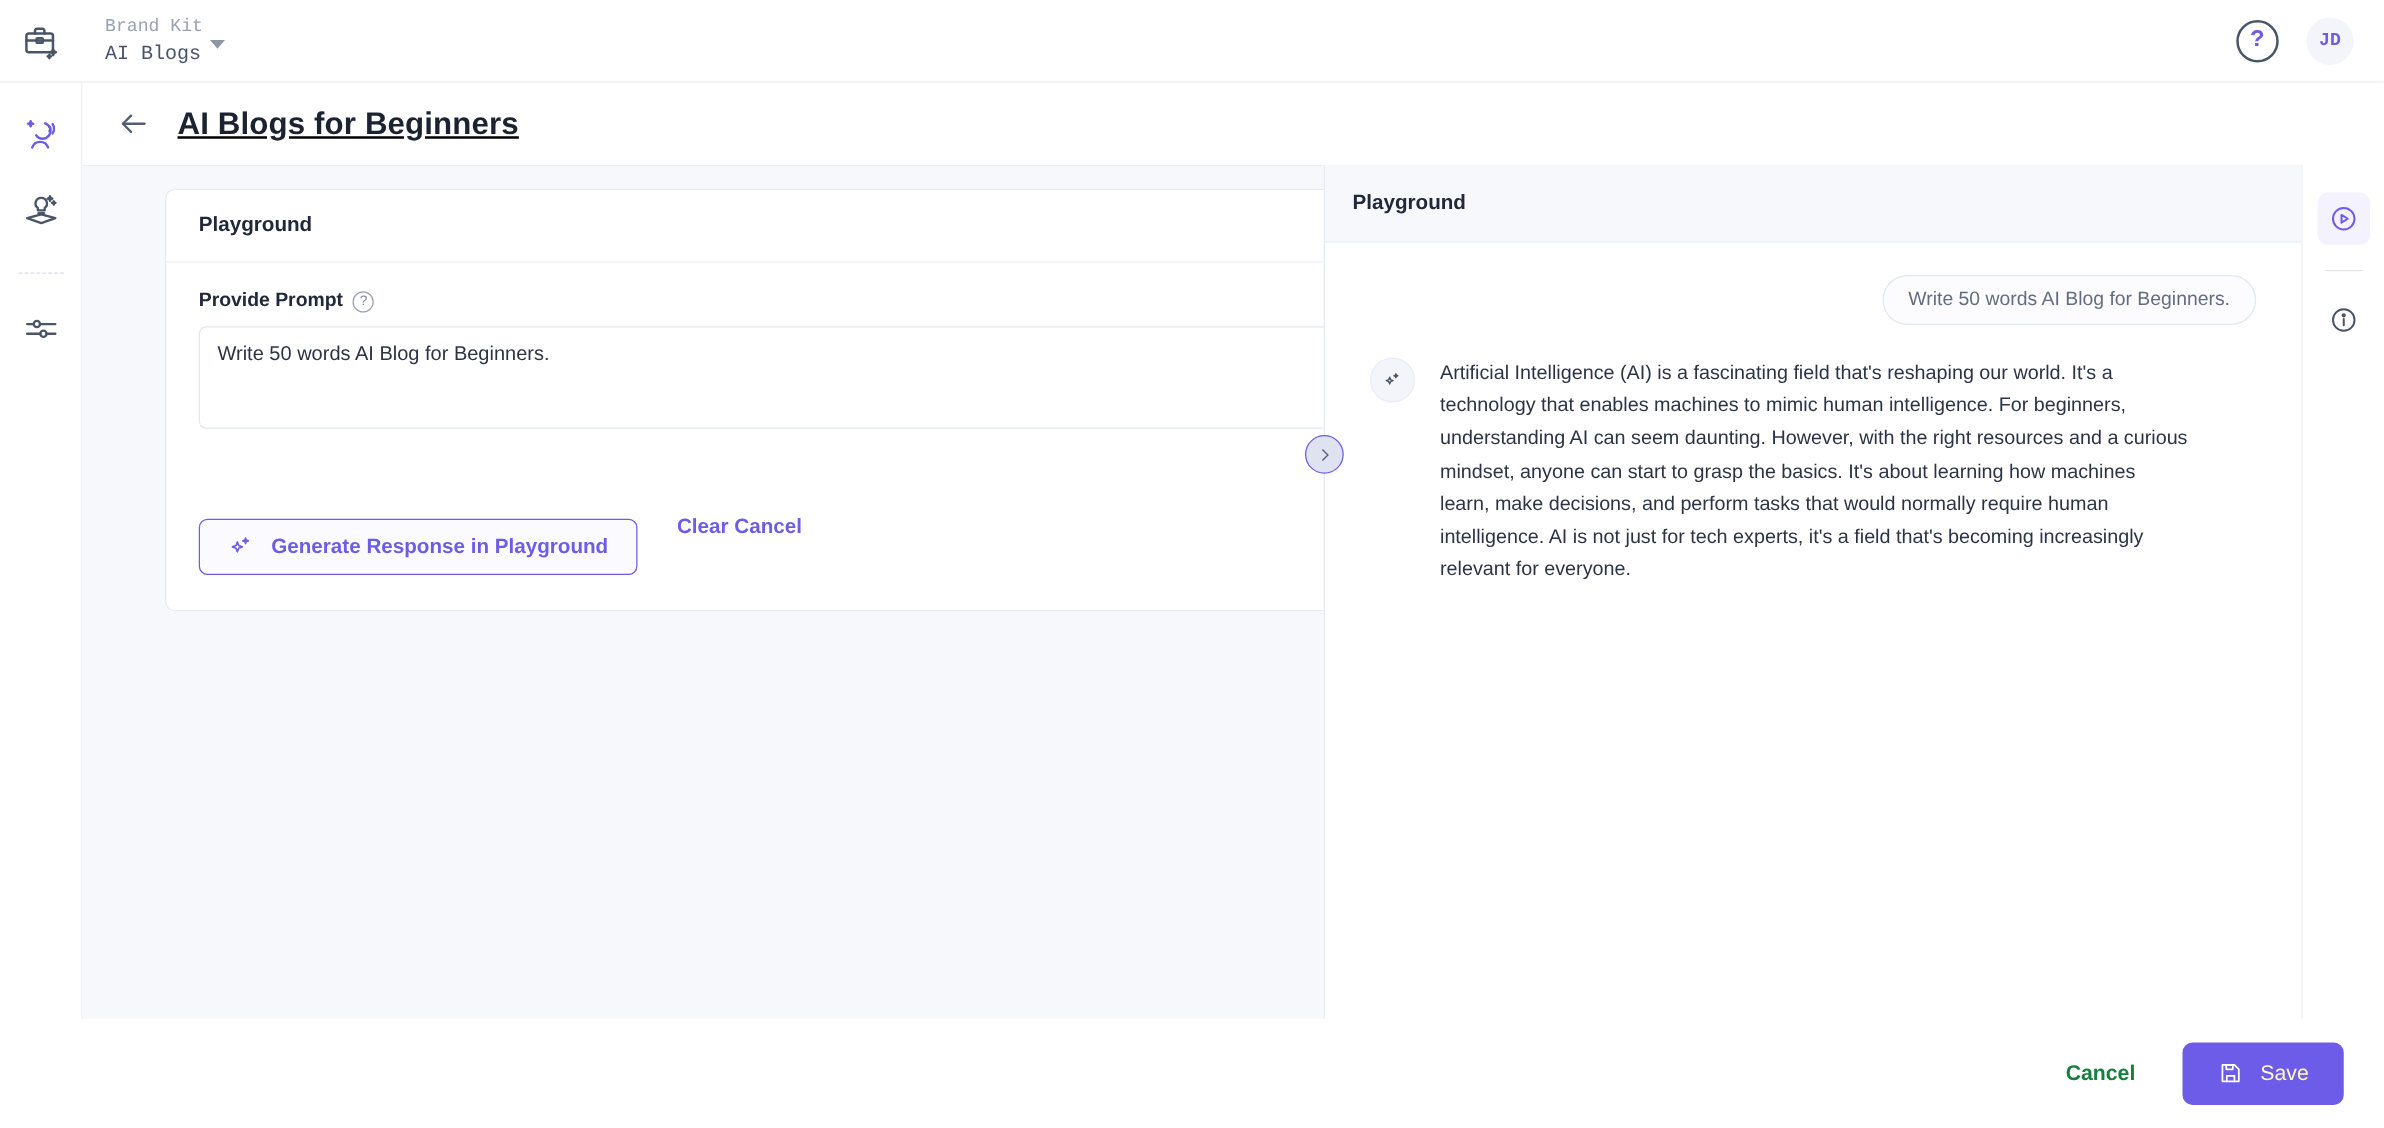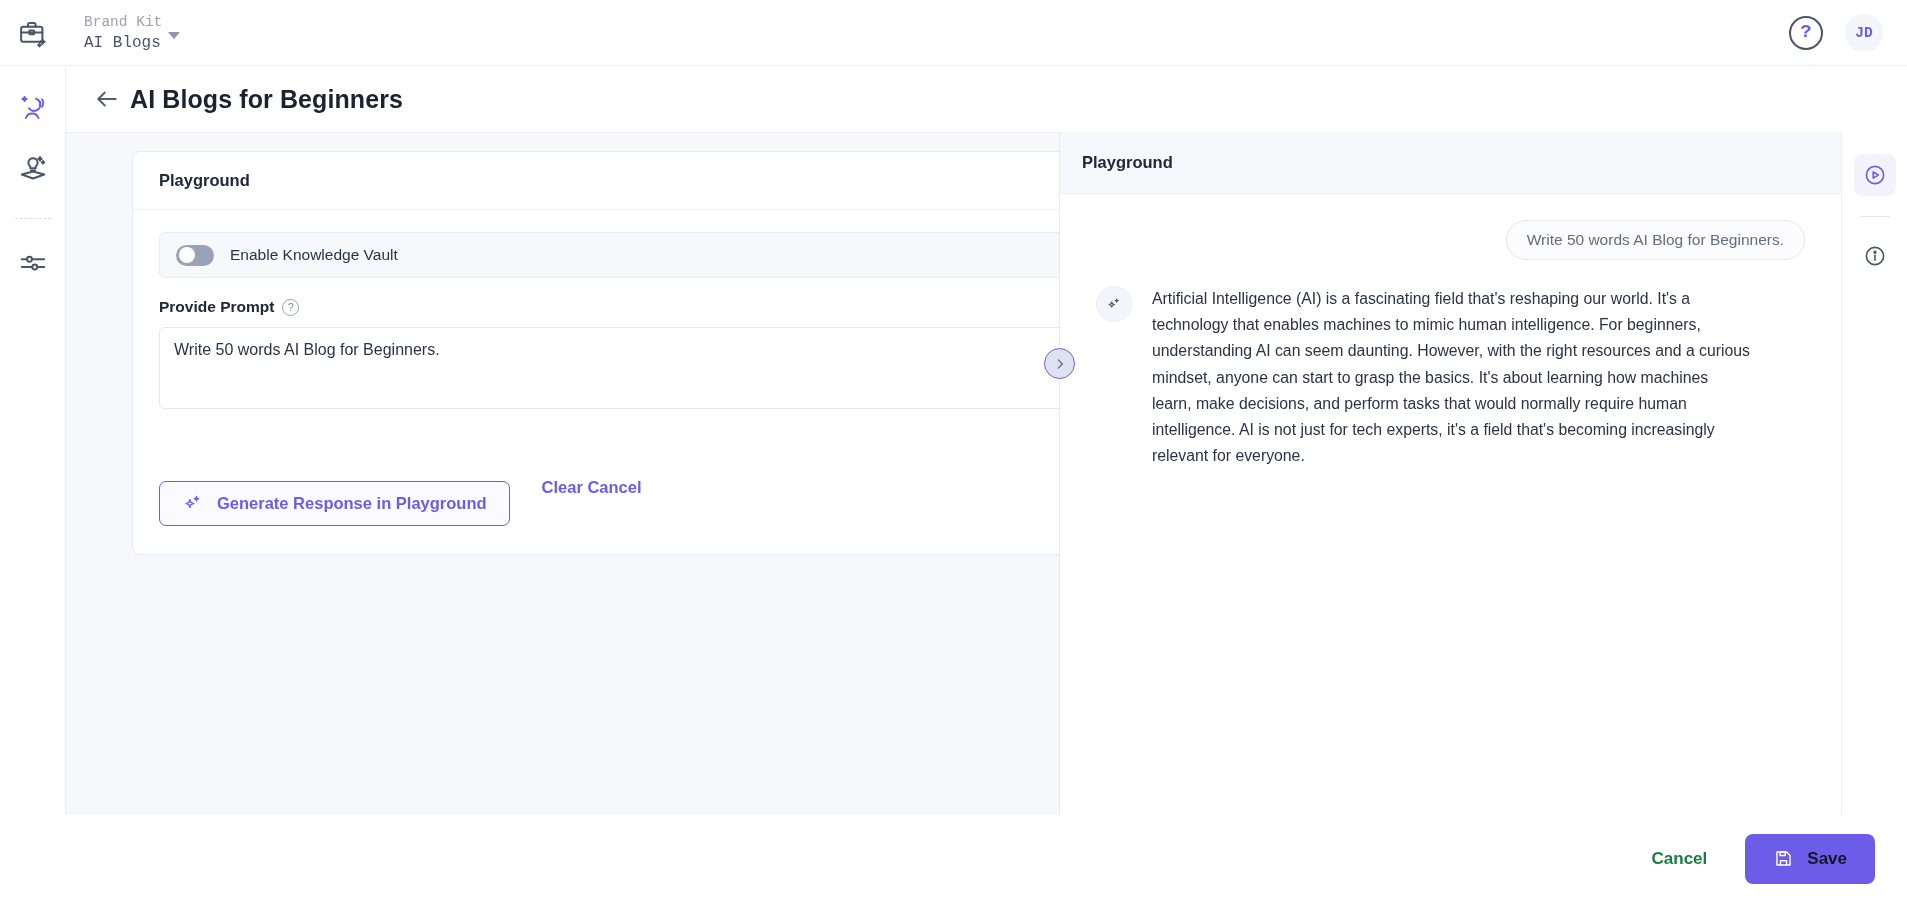--- a/index.html
+++ b/index.html
@@ -47,21 +47,22 @@
   .rail-divider { width: 36px; border-top: 1px dashed #d9dcea; margin: 12px 0 22px 0; }
 
   
   .main { flex: 1; min-width: 0; display: flex; flex-direction: column; position: relative; }
 
   .page-head {
     height: 66px; min-height: 66px;
     display: flex; align-items: center;
     background: #ffffff;
     padding-left: 28px;
-    gap: 10px;
+    gap: 22px;
+    text-decoration: underline;
   }
   .back-arrow { width: 26px; height: 26px; color: #535c70; cursor: pointer; }
   .page-title { font-size: 25px; font-weight: 700; color: #1b2230; letter-spacing: .1px; }
 
   
   .split { flex: 1; min-height: 0; display: flex; position: relative; }
 
   .content-col {
     width: 993px; min-width: 993px;
     background: #f7f8fc;
@@ -198,21 +199,21 @@
   .btn-cancel {
     background: none; border: none;
     font-size: 17px; font-weight: 700; color: #15803d;
     padding: 0 26px; height: 48px; cursor: pointer;
     font-family: "Liberation Sans", sans-serif;
   }
   .btn-save {
     display: flex; align-items: center; gap: 13px;
     background: #6c5ce8; border: none; border-radius: 8px;
     height: 50px; padding: 0 28px;
-    font-size: 17px; font-weight: 700; color: #0f172a;
+    font-size: 17px; font-weight: 400; color: #fef9c3;
     cursor: pointer;
     font-family: "Liberation Sans", sans-serif;
   }
   .btn-save svg { width: 21px; height: 21px; }
 </style>
 </head>
 <body>
 
 <div class="app">
 
@@ -292,26 +293,20 @@
 
       <div class="split">
 
         <div class="content-col">
           <div class="card">
             <div class="card-head">
               <span class="card-head-title">Playground</span>
             </div>
             <div class="card-body">
 
-              <div class="vault-row">
-                <span class="switch">
-                  <span class="knob"></span>
-                </span>
-                <span class="vault-label">Enable Knowledge Vault</span>
-              </div>
 
               <div class="field-label-row">
                 <span class="field-label">Provide Prompt</span>
                 <span class="q-mini">?</span>
               </div>
 
               <div class="prompt-box" placeholder="Write your prompt here...">Write 50 words AI Blog for Beginners.</div>
 
               <div class="actions">
                 <button class="btn-generate">

